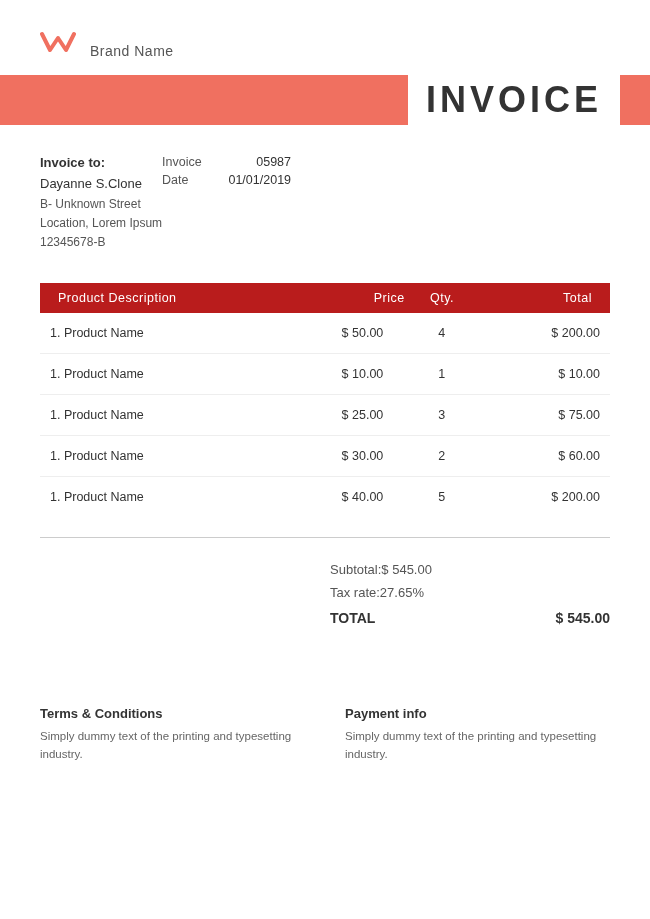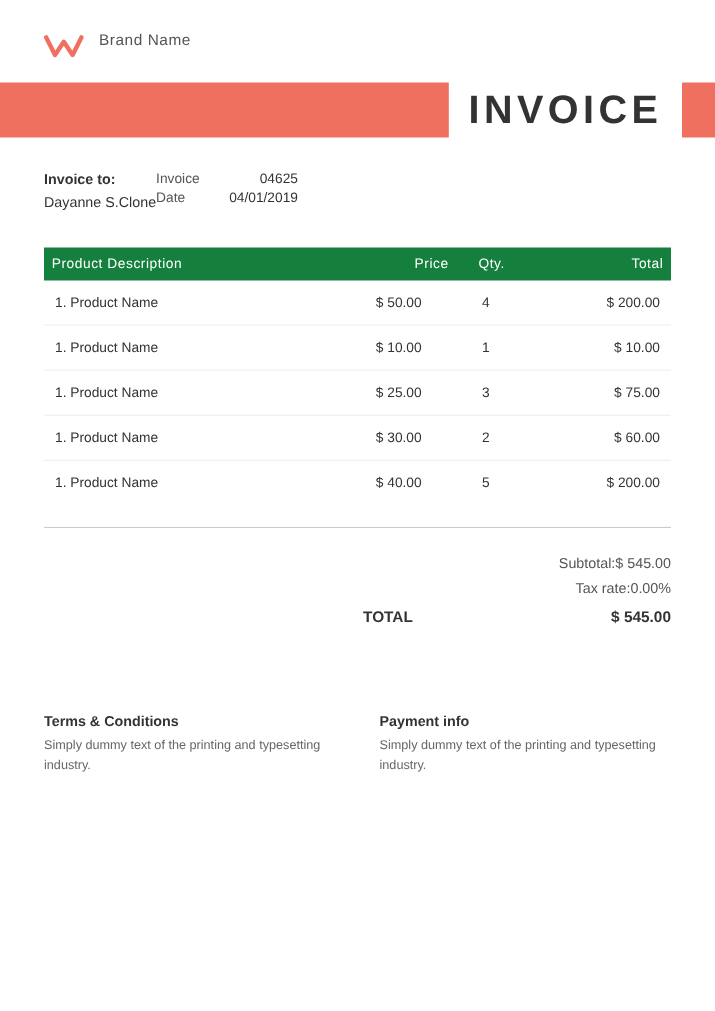--- a/index.html
+++ b/index.html
@@ -15,21 +15,21 @@
       width: 650px;
       min-height: 919px;
       background: #fff;
       padding: 0;
       position: relative;
     }
 
     
     .header {
       display: flex;
-      align-items: flex-start;
+      align-items: flex-end;
       padding: 28px 40px 16px 40px;
     }
     .logo-icon {
       margin-right: 10px;
     }
     .logo-icon svg {
       width: 40px;
       height: 28px;
     }
     .brand-name {
@@ -103,23 +103,23 @@
       color: #333;
       font-size: 12.5px;
     }
 
     
     .table-section {
       padding: 0 40px;
       margin-top: 10px;
     }
     .table-header {
-      background: #15803d;
-      display: flex;
-      padding: 8px 7px;
+      background: #b91c1c;
+      display: flex;
+      padding: 8px 18px;
       color: #fff;
       font-size: 12.5px;
       letter-spacing: 0.5px;
     }
     .col-desc { flex: 2.5; }
     .col-price { flex: 1.2; text-align: right; }
     .col-qty { flex: 0.8; text-align: center; }
     .col-total { flex: 1.2; text-align: right; }
 
     .table-row {
@@ -145,21 +145,21 @@
     .totals-section {
       display: flex;
       justify-content: flex-end;
       padding: 10px 40px 20px 40px;
     }
     .totals-box {
       width: 280px;
     }
     .total-row {
       display: flex;
-      justify-content: flex-end;
+      justify-content: flex-start;
       padding: 4px 0;
       font-size: 13px;
       color: #555;
     }
     .total-final {
       display: flex;
       justify-content: space-between;
       padding: 6px 0 0 0;
       font-size: 14px;
       font-weight: bold;
@@ -212,29 +212,34 @@
   <div class="banner-row">
     <div class="banner-left"></div>
     <span class="banner-title">INVOICE</span>
     <div class="banner-right"></div>
   </div>
 
   <div class="invoice-info">
     <div class="bill-to-section">
       <div class="bill-to-label">Invoice to:</div>
       <div class="client-name">Dayanne S.Clone</div>
+      <div class="client-address">
+        <div>B- Unknown Street</div>
+        <div>Location, Lorem Ipsum</div>
+        <div>12345678-B</div>
+      </div>
     </div>
     <div class="invoice-meta">
       <div class="meta-row">
         <span class="meta-label">Invoice</span>
-        <span class="meta-value">04625</span>
+        <span class="meta-value">05987</span>
       </div>
       <div class="meta-row">
         <span class="meta-label">Date</span>
-        <span class="meta-value">04/01/2019</span>
+        <span class="meta-value">01/01/2019</span>
       </div>
     </div>
   </div>
 
   <div class="table-section">
     <div class="table-header">
       <div class="col-desc">Product Description</div>
       <div class="col-price">Price</div>
       <div class="col-qty">Qty.</div>
       <div class="col-total">Total</div>
@@ -291,21 +296,21 @@
   <hr class="divider">
 
   <div class="totals-section">
     <div class="totals-box">
       <div class="total-row">
         <span class="total-label">Subtotal:</span>
         <span class="total-value">$ 545.00</span>
       </div>
       <div class="total-row">
         <span class="total-label">Tax rate:</span>
-        <span class="total-value">0.00%</span>
+        <span class="total-value">27.65%</span>
       </div>
       <div class="total-final">
         <span class="total-label">TOTAL</span>
         <span class="total-value">$ 545.00</span>
       </div>
     </div>
   </div>
 
   <div class="footer">
     <div class="footer-cols">

